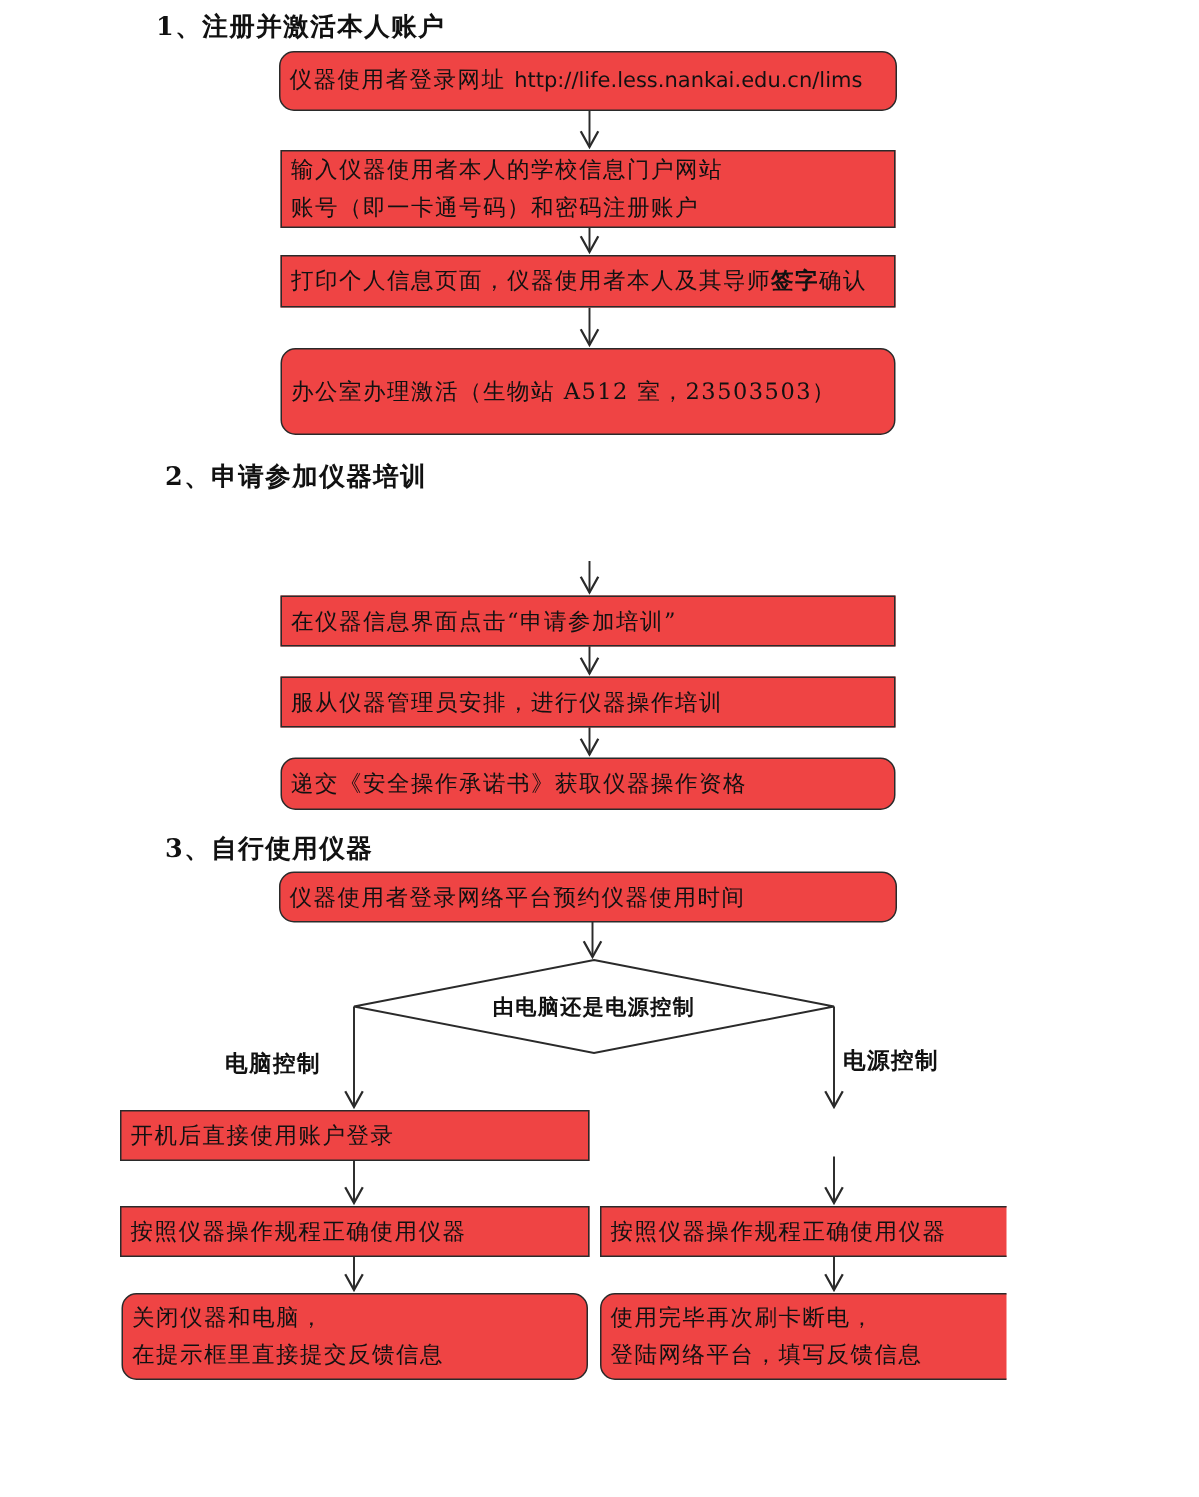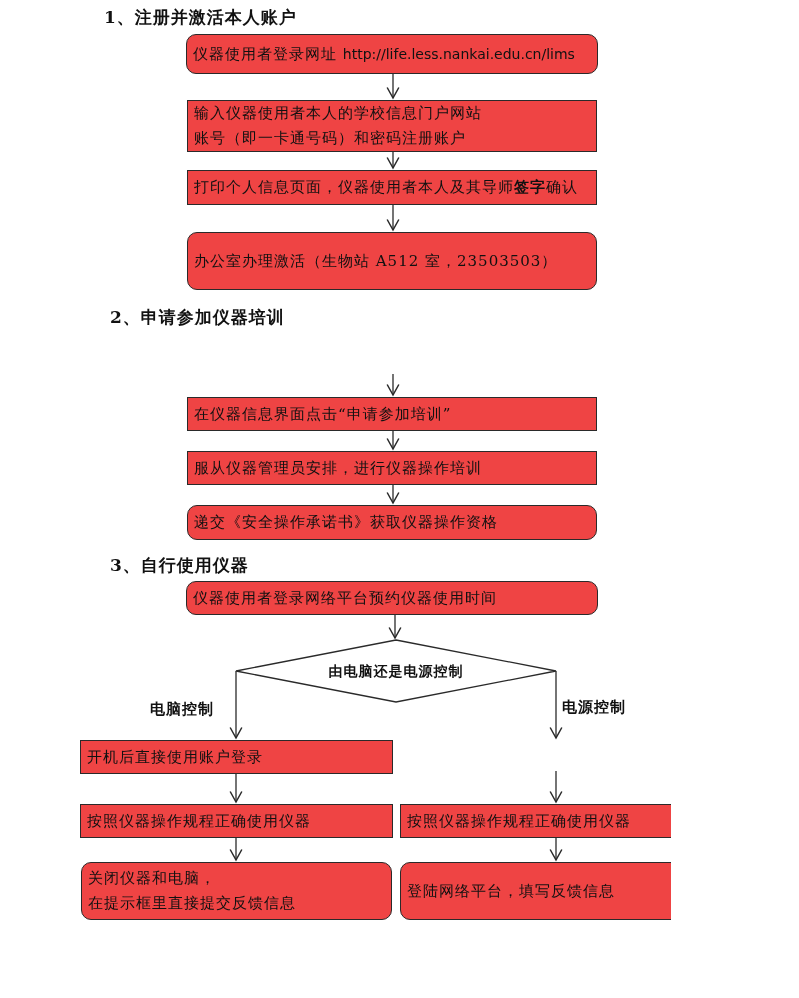--- a/index.html
+++ b/index.html
@@ -92,16 +92,17 @@
   <div class="node nowrap" style="left:80px;top:740px;width:313px;height:31px">开机后直接使用账户登录</div>
 
   <div class="node nowrap" style="left:80px;top:804px;width:313px;height:31px">按照仪器操作规程正确使用仪器</div>
   <div class="node nowrap" style="left:400px;top:804px;width:313px;height:31px">按照仪器操作规程正确使用仪器</div>
 
   <div class="node rounded" style="left:81px;top:862px;width:311px;height:58px">
     <div>关闭仪器和电脑，</div>
     <div>在提示框里直接提交反馈信息</div>
   </div>
   <div class="node rounded" style="left:400px;top:862px;width:313px;height:58px">
+    <div>使用完毕再次刷卡断电，</div>
     <div>登陆网络平台，填写反馈信息</div>
   </div>
 
 </div>
 
 </body></html>

